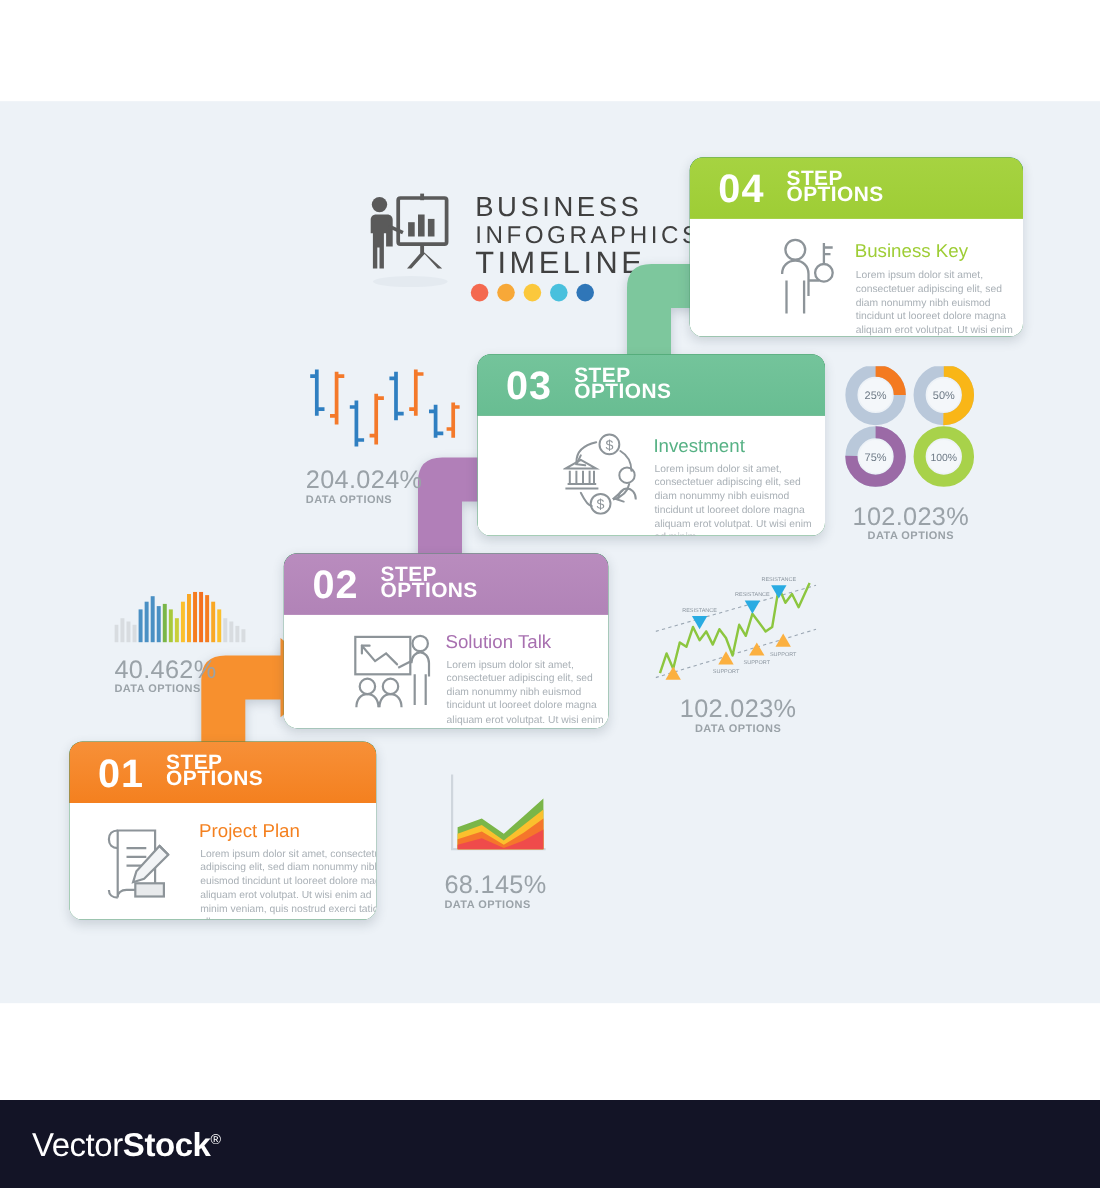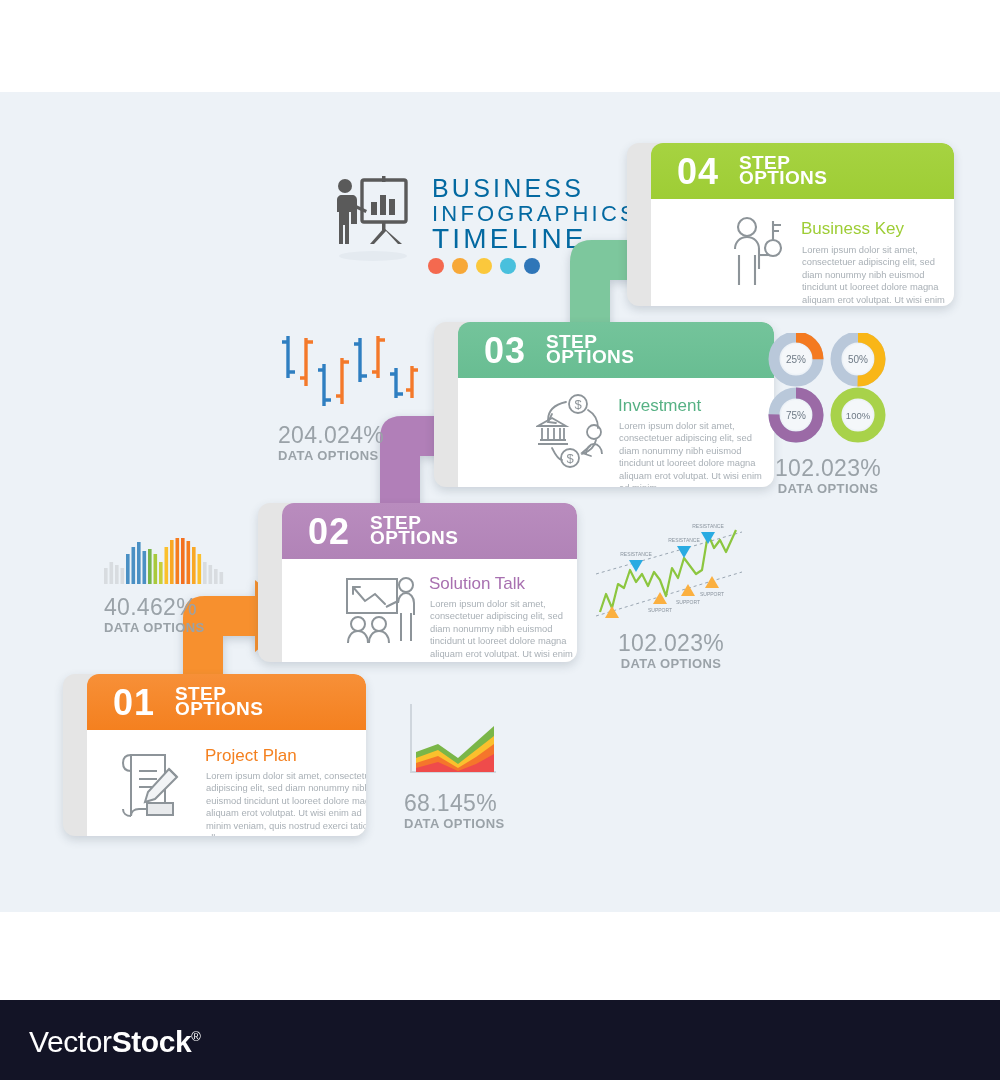--- a/index.html
+++ b/index.html
@@ -10,32 +10,32 @@
   }
   #stage{position:absolute;left:0;top:0;width:1000px;height:1080px;}
 
   .canvas{position:absolute;left:0;top:92px;width:1000px;height:820px;background:#edf2f7;}
 
   
   .title-block{position:absolute;left:326px;top:170px;width:270px;height:110px;}
   .title-icon{position:absolute;left:0;top:2px;width:92px;height:92px;}
   .title-text{position:absolute;left:106px;top:6px;}
   .title-line{
-    color:#0369a1;letter-spacing:3.2px;line-height:25px;
+    color:#404040;letter-spacing:3.2px;line-height:25px;
     font-weight:400;
   }
   .tl1{font-size:25px;}
   .tl2{font-size:22px;}
   .tl3{font-size:28px;}
   .dots{position:absolute;left:102px;top:88px;display:flex;gap:8px;}
   .dot{width:16px;height:16px;border-radius:50%;}
 
   
-  .card{position:absolute;border-radius:12px;background:#e5e5e5;
-        box-shadow:0 4px 10px rgba(40,60,80,.17);overflow:hidden;padding-left:24px;}
+  .card{position:absolute;border-radius:12px;background:#15803d;
+        box-shadow:0 4px 10px rgba(40,60,80,.17);overflow:hidden;}
   .card-head{position:relative;height:56px;border-radius:12px 12px 0 0;}
   .card-num{position:absolute;left:26px;top:8px;font-size:36px;font-weight:700;
             color:#ffffff;letter-spacing:1px;}
   .card-steplab{position:absolute;left:88px;top:12px;color:#ffffff;
             font-size:19px;font-weight:700;line-height:15px;letter-spacing:.4px;}
   .card-body{position:relative;background:#fff;height:calc(100% - 56px);}
   .card-title{position:absolute;font-size:17px;font-weight:400;}
   .card-desc{position:absolute;font-size:9.4px;line-height:12.4px;color:#a9b0b6;width:152px;}
   .card-icon{position:absolute;}
 
@@ -62,21 +62,21 @@
   #card01 .card-head{background:linear-gradient(#f79038,#f4801f);}
   #card01 .card-title{left:118px;top:16px;color:#f4801f;}
   #card01 .card-desc{left:119px;top:40px;width:180px;}
   #card01 .card-icon{left:30px;top:17px;}
 
   
   .arrow{position:absolute;filter:drop-shadow(0 3px 5px rgba(40,60,80,.22));}
 
   
   .stat-num{font-size:23px;color:#9aa2a8;font-weight:400;letter-spacing:.3px;}
-  .stat-lab{font-size:13px;color:#9aa2a8;font-weight:700;letter-spacing:.4px;margin-top:-1px;}
+  .stat-lab{font-size:10px;color:#9aa2a8;font-weight:700;letter-spacing:.4px;margin-top:-1px;}
   .statbox{position:absolute;}
 
   #stat-ohlc{left:278px;top:328px;width:150px;}
   #stat-bars{left:104px;top:538px;width:130px;}
   #stat-donuts{left:766px;top:333px;width:124px;}
   #stat-trading{left:596px;top:508px;width:150px;}
   #stat-area{left:404px;top:702px;width:130px;}
 
   #stat-ohlc .txt{margin-top:10px;}
   #stat-bars .txt{margin-top:6px;}

